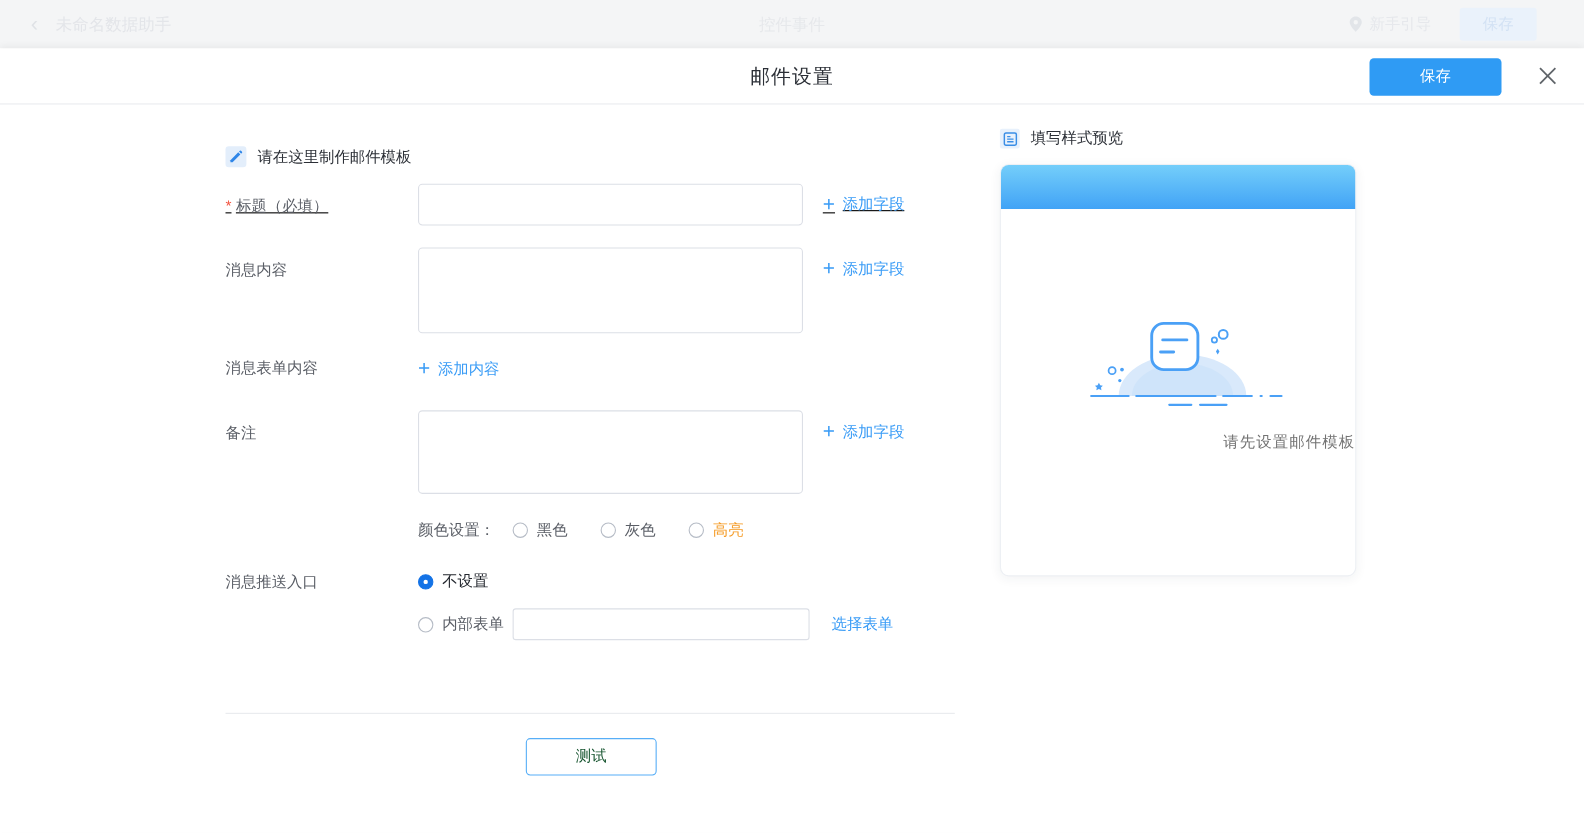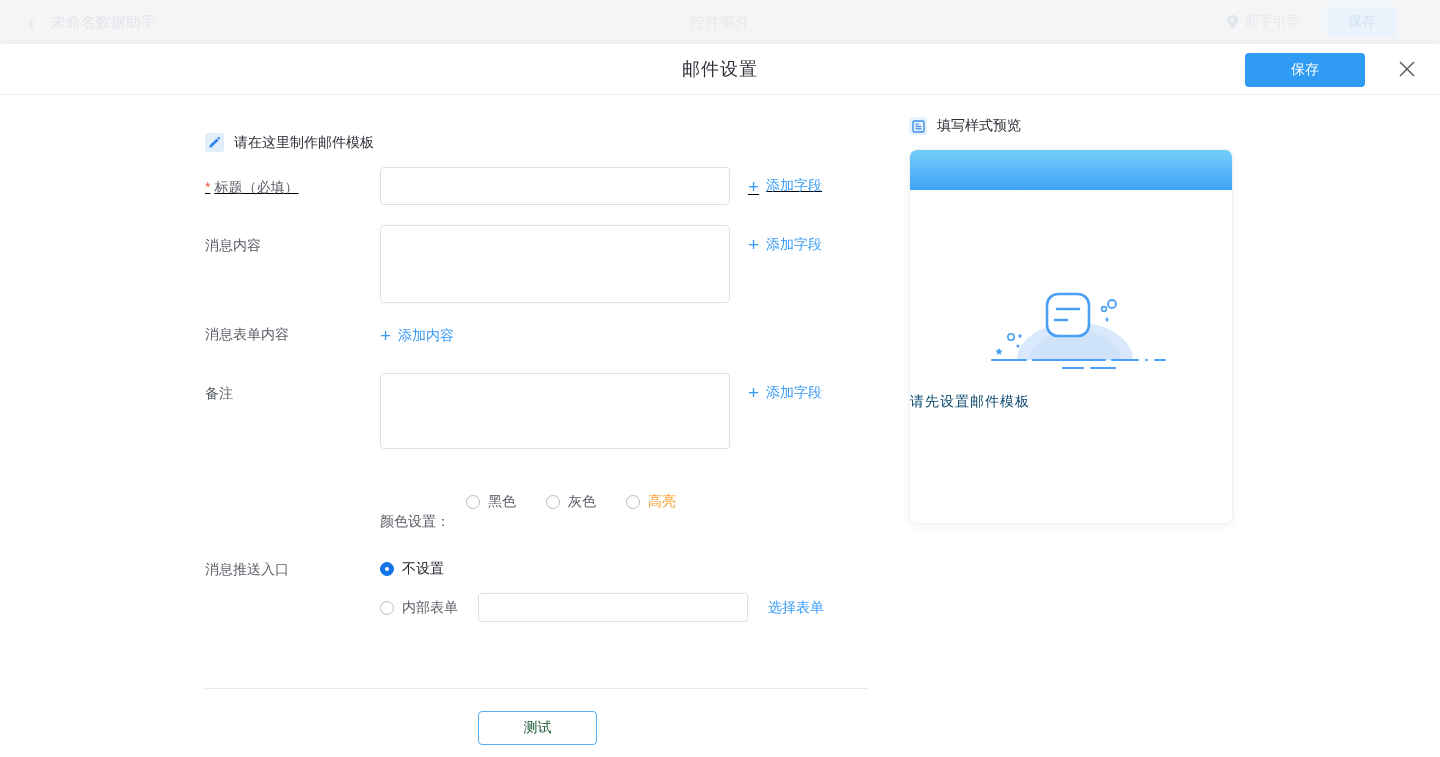--- a/index.html
+++ b/index.html
@@ -64,29 +64,29 @@
   .rc.checked { background:#1473e6; border-color:#1473e6; }
   .rc.checked::after { content:""; position:absolute; left:4px; top:4px;
     width:4px; height:4px; border-radius:50%; background:#fff; }
   .r-label { font-size:14px; color:#5a5e66; }
   .r-label.dark { color:#23272e; }
   .r-label.orange { color:#f59a23; }
 
   .color-row { display:flex; align-items:center; margin-top:24px; padding-left:175px;
     font-size:14px; color:#5a5e66; }
   .color-row .radio { margin-left:0; margin-right:30px; }
-  .color-row .cap { margin-right:16px;margin-top:40px; }
+  .color-row .cap { margin-right:16px; }
 
   .push-row { display:flex; margin-top:28px; }
   .push-label { width:175px; font-size:14px; color:#5a5e66; padding-top:2px; flex:none; }
   .push-opts { display:flex; flex-direction:column; }
   .push-opt1 { display:flex; align-items:center; height:20px; }
   .push-opt2 { display:flex; align-items:center; margin-top:14px; }
   .push-opt3 { display:flex; align-items:center; margin-top:12px; }
-  .push-opt2 .r-label, .push-opt3 .r-label { margin-right:20px; }
+  .push-opt2 .r-label, .push-opt3 .r-label { margin-right:8px; }
   .inp-sm { width:270px; height:29px; border:1px solid #dcdfe6; border-radius:3px;
     background:#fff; font-size:13px; padding:0 8px; }
   .choose-link { margin-left:20px; color:#3a9cf6; font-size:14px; cursor:pointer; }
 
   .divider { margin-top:66px; width:663px; border-top:1px solid #e8eaee; }
   .btn-test { margin-top:22px; margin-left:273px; width:119px; height:34px;
     background:#fff; border:1px solid #57aef7; border-radius:4px; color:#14532d;
     font-size:14px; cursor:pointer; }
 
   
@@ -94,21 +94,21 @@
   .preview-header { margin-top:22px; display:flex; align-items:center; gap:10px;
     font-size:14px; color:#2b2f36; }
   .doc-wrap { width:18px; height:18px; background:#e8f1fc; border-radius:2px;
     display:flex; align-items:center; justify-content:center; }
   .preview-card { margin-top:14px; height:375px; background:#fff;
     border:1px solid #edf0f4; border-radius:8px;
     box-shadow:0 2px 10px rgba(31,45,61,.06); }
   .card-top { height:40px; border-radius:7px 7px 0 0;
     background:linear-gradient(180deg,#74cefa 0%,#41a3f6 100%); }
   .illus { display:block; margin:100px auto 0; }
-  .empty-text { margin-top:23px; text-align:left; font-size:14px; color:#0c4a6e;
+  .empty-text { margin-top:23px; text-align:right; font-size:14px; color:#737373;
     letter-spacing:1px; }
 </style>
 </head>
 <body>
 
 <div class="topbar">
   <div class="topbar-left">
     <span class="back-ic">‹</span>
     <span class="tb-title">未命名数据助手</span>
   </div>

